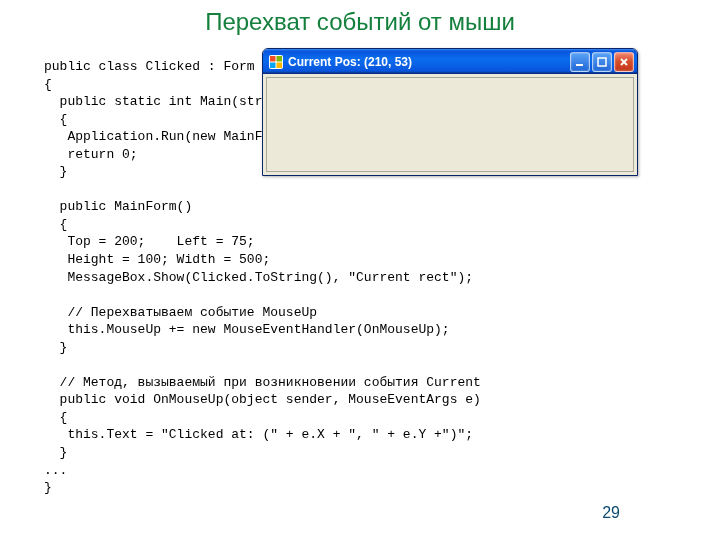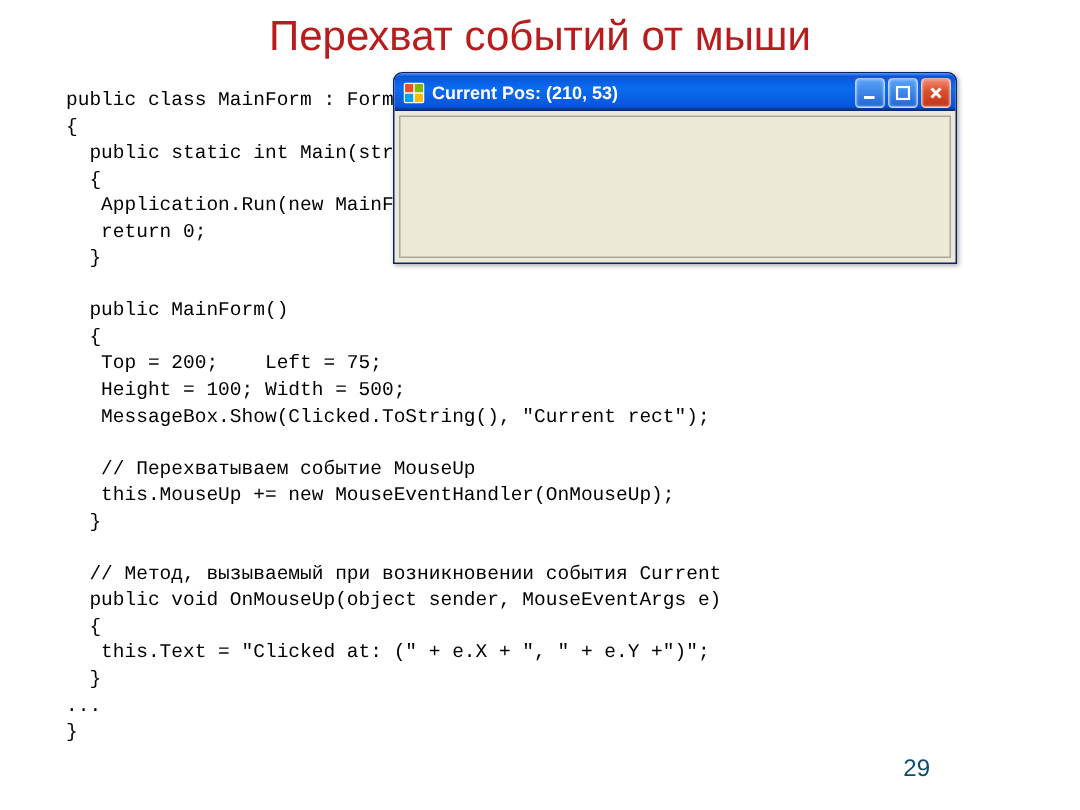--- a/index.html
+++ b/index.html
@@ -5,22 +5,22 @@
   * { box-sizing: border-box; margin: 0; padding: 0; }
   body {
     width: 720px;
     height: 540px;
     background: #fff;
     font-family: Arial, sans-serif;
     position: relative;
     overflow: hidden;
   }
   .slide-title {
-    font-size: 28px;
-    color: #b91c1c;
+    font-size: 24px;
+    color: #15803d;
     text-align: center;
     padding-top: 8px;
     font-weight: normal;
   }
   .code-block {
     position: absolute;
     left: 44px;
     top: 58px;
     font-family: "Courier New", monospace;
     font-size: 13px;
@@ -96,21 +96,21 @@
     bottom: 3px;
     background: #ece9d8;
     border: 1px solid #aca899;
   }
 </style>
 </head>
 <body>
 
 <h1 class="slide-title">Перехват событий от мыши</h1>
 
-<div class="code-block"><span>public class MainForm : Form</span>
+<div class="code-block"><span>public class Clicked : Form</span>
 <span>{</span>
 <span>  public static int Main(string[] args)</span>
 <span>  {</span>
 <span>   Application.Run(new MainForm());</span>
 <span>   return 0;</span>
 <span>  }</span>
 <span></span>
 <span>  public MainForm()</span>
 <span>  {</span>
 <span>   Top = 200;    Left = 75;</span>

